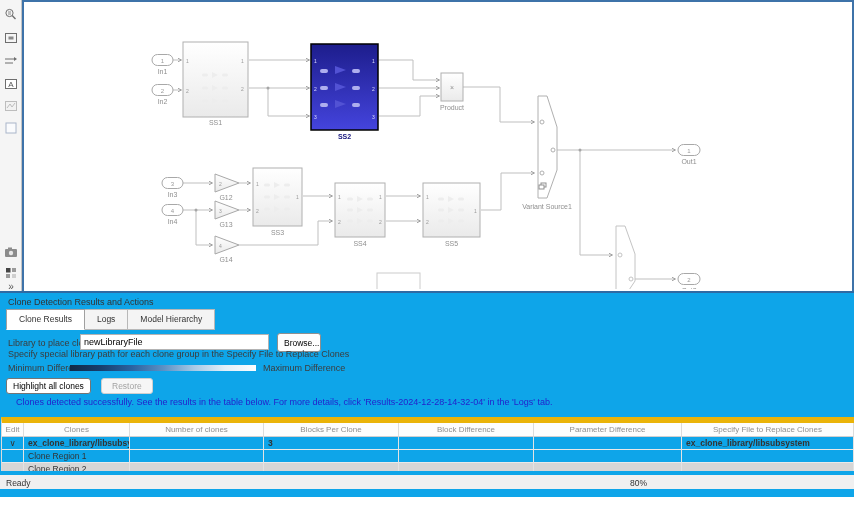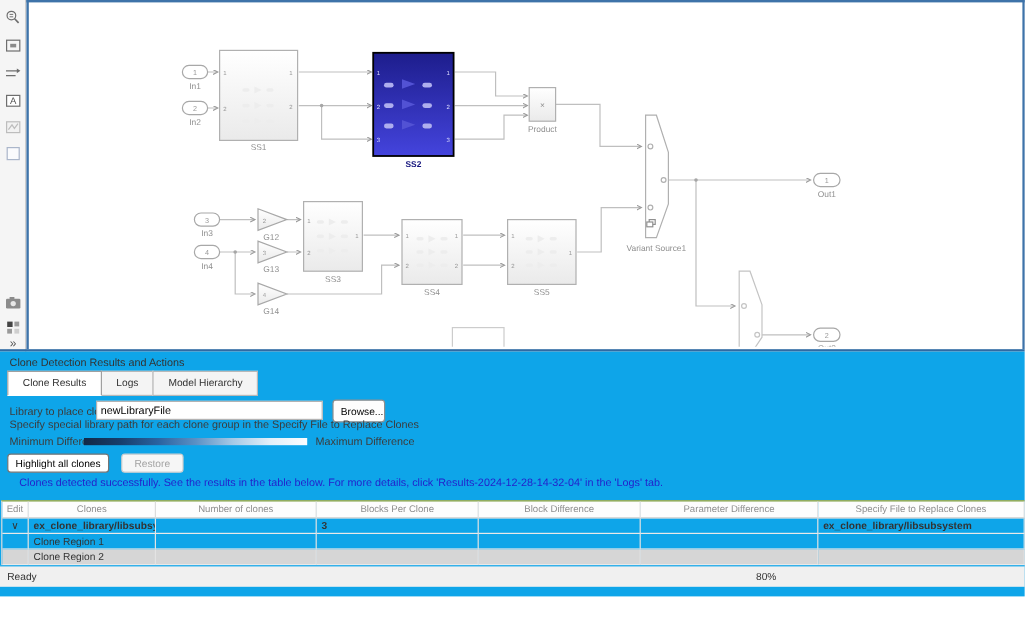--- a/index.html
+++ b/index.html
@@ -40,32 +40,32 @@
   #highlight-btn{position:absolute;left:6px;top:85px;height:16px;padding:0 6px;font-size:8.5px;
                  background:#fff;border:1px solid #757575;border-radius:3px;
                  font-family:"Liberation Sans",sans-serif;}
   #restore-btn{position:absolute;left:77px;top:85px;height:16px;padding:0 10px;font-size:8.5px;
                background:#f6f6f6;border:1px solid #cfcfcf;border-radius:3px;color:#a3a3a3;
                font-family:"Liberation Sans",sans-serif;margin-left:24px;}
   #result-msg{position:absolute;left:6px;top:104px;color:#2323cc;font-size:9px;white-space:nowrap;margin-left:10px;}
   
   #clone-table{position:absolute;left:1px;top:124px;width:852px;display:grid;
                grid-template-columns:22px 106px 134px 135px 135px 148px 1fr;
-               border-top:1px solid #eab308;border-left:1px solid #dcdcdc;font-size:8.5px;}
+               border-top:6px solid #eab308;border-left:1px solid #dcdcdc;font-size:8.5px;}
   .th{height:13px;line-height:13px;text-align:center;color:#8f8f8f;font-size:8px;
       border-right:1px solid #dcdcdc;border-bottom:1px solid #cfcfcf;background:#fdfdfd;
       overflow:hidden;white-space:nowrap;}
   .td{height:12px;line-height:12px;padding:0 4px;border-right:1px solid #e3e3e3;
       border-bottom:1px solid #e9e9e9;overflow:hidden;white-space:nowrap;color:#333;}
   .td.center{text-align:center;padding:0;}
   .td.bold{font-weight:bold;}
   .row-sel{background:#d6d6d6;}
   
   #statusbar{position:absolute;left:0;top:471px;width:854px;height:18px;background:#f0f0f0;
-             border-top:1px solid #0ea5e9;box-sizing:border-box;text-align:center;}
+             border-top:4px solid #0ea5e9;box-sizing:border-box;text-align:center;}
   #status-ready{position:absolute;left:6px;top:3px;font-size:8.5px;color:#333;}
   #status-zoom{position:absolute;left:598px;top:3px;font-size:8.5px;color:#333;padding-left:32px;}
 </style>
 </head>
 <body>
 
 <div id="toolbar">
   <svg class="ticon" style="top:8px" viewBox="0 0 14 14">
     <circle cx="5.5" cy="5" r="3.6" fill="none" stroke="#6e6e6e" stroke-width="1"></circle>
     <line x1="8.2" y1="7.6" x2="11.5" y2="11" stroke="#6e6e6e" stroke-width="1.4"></line>

